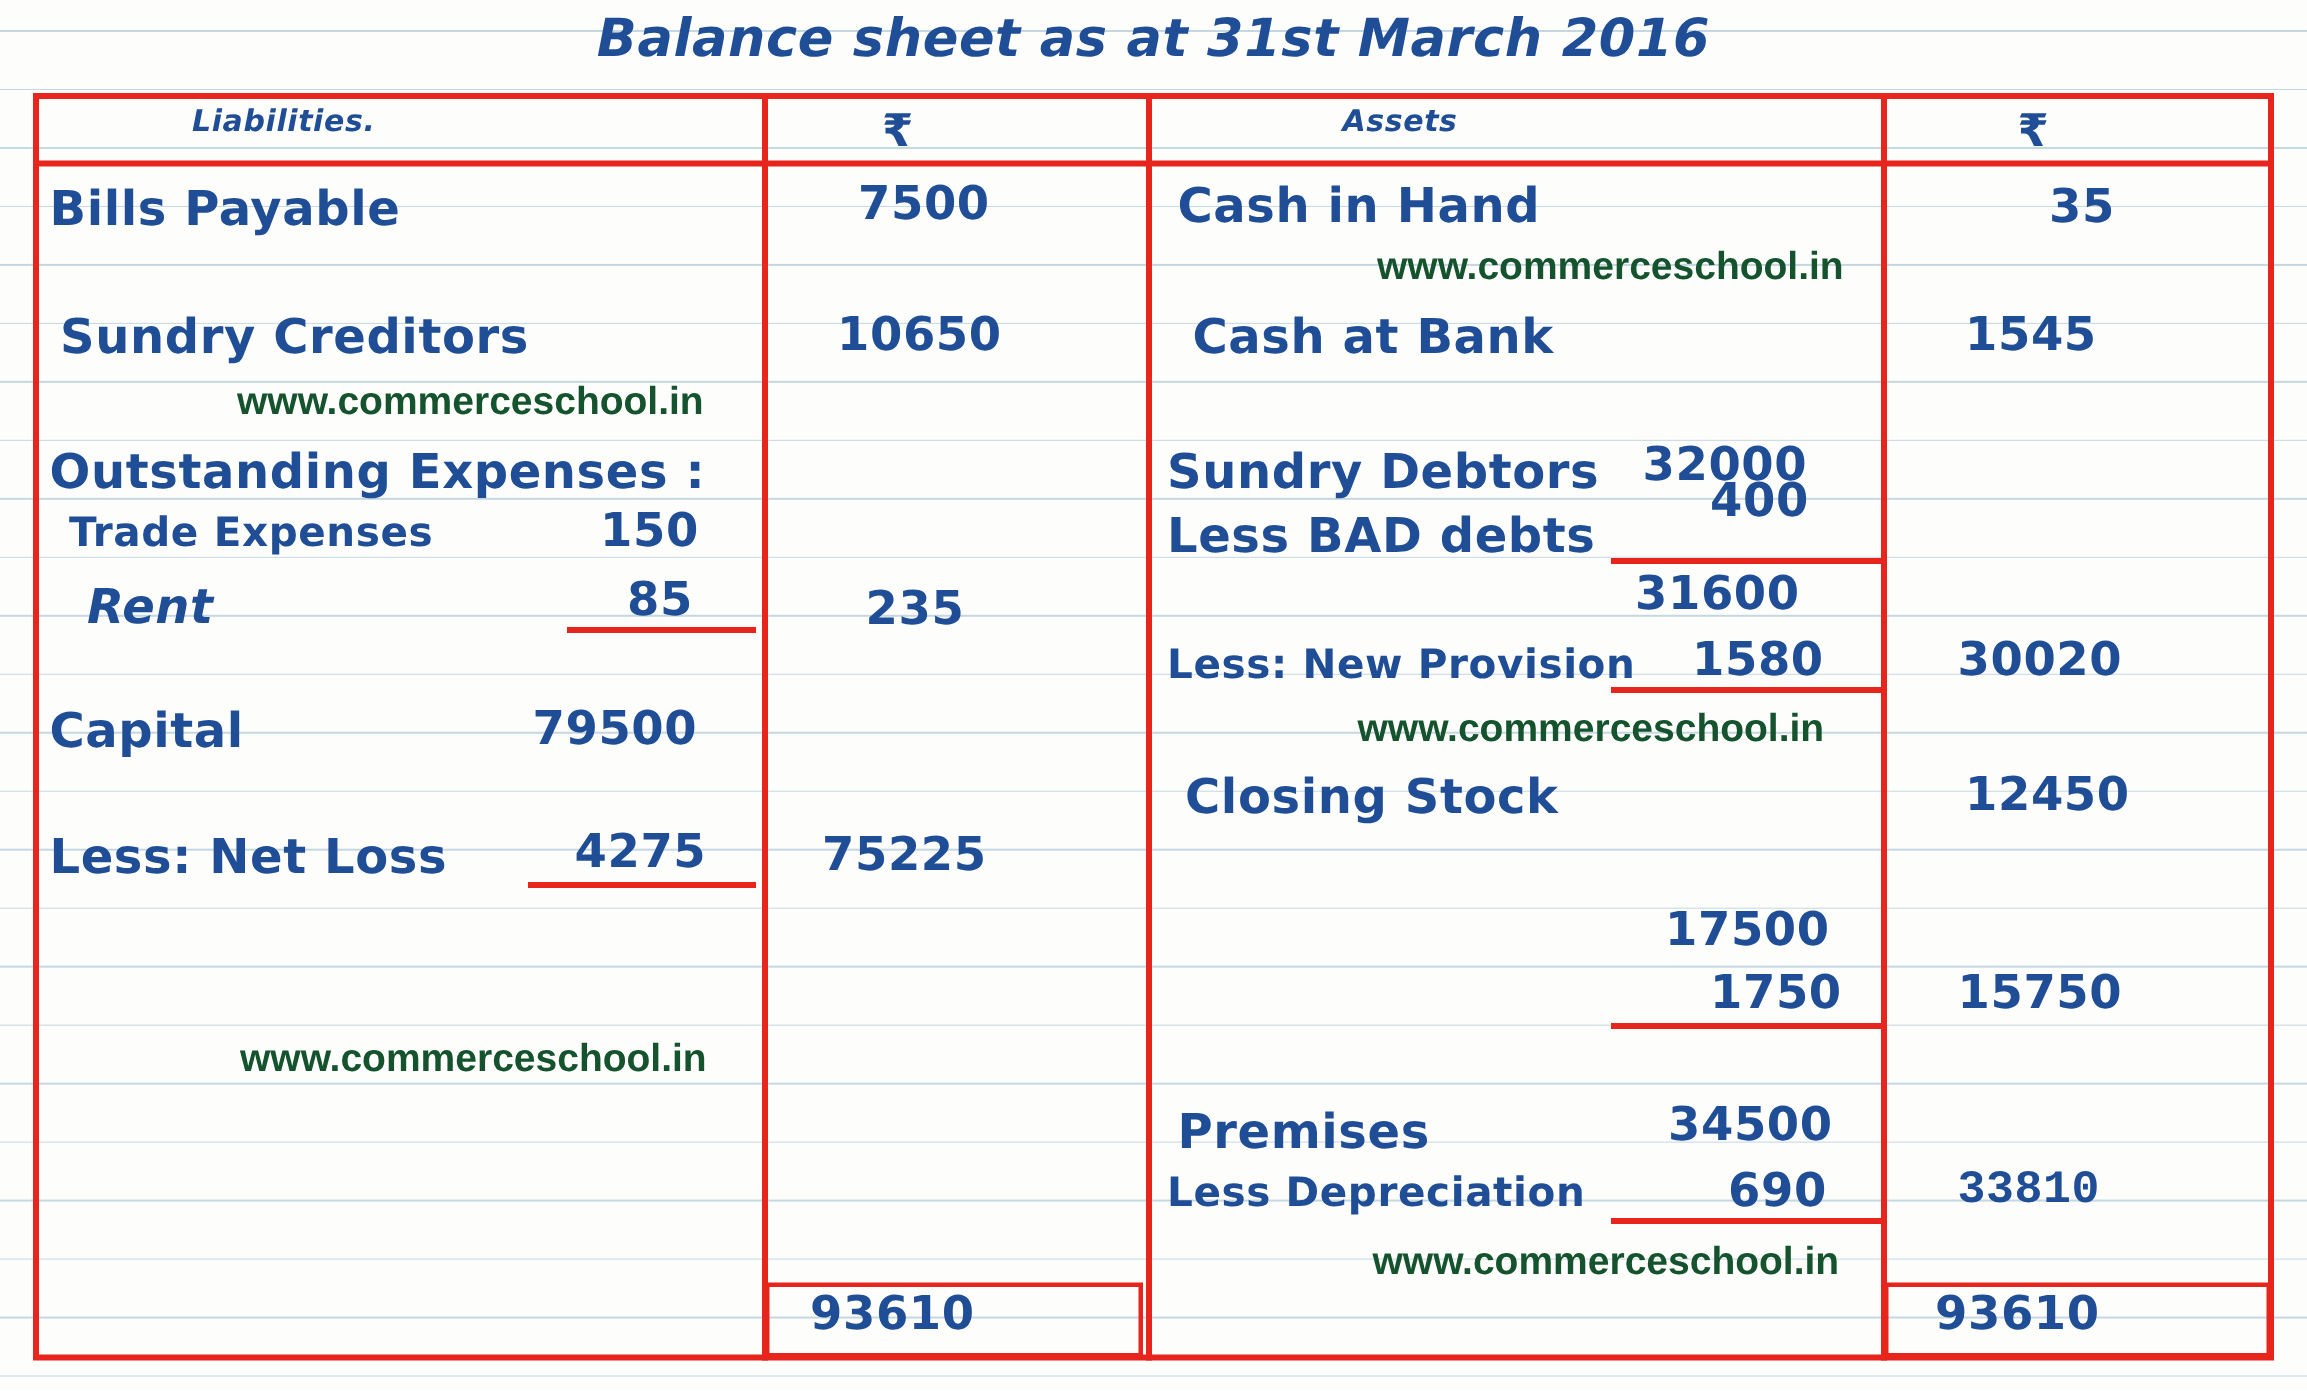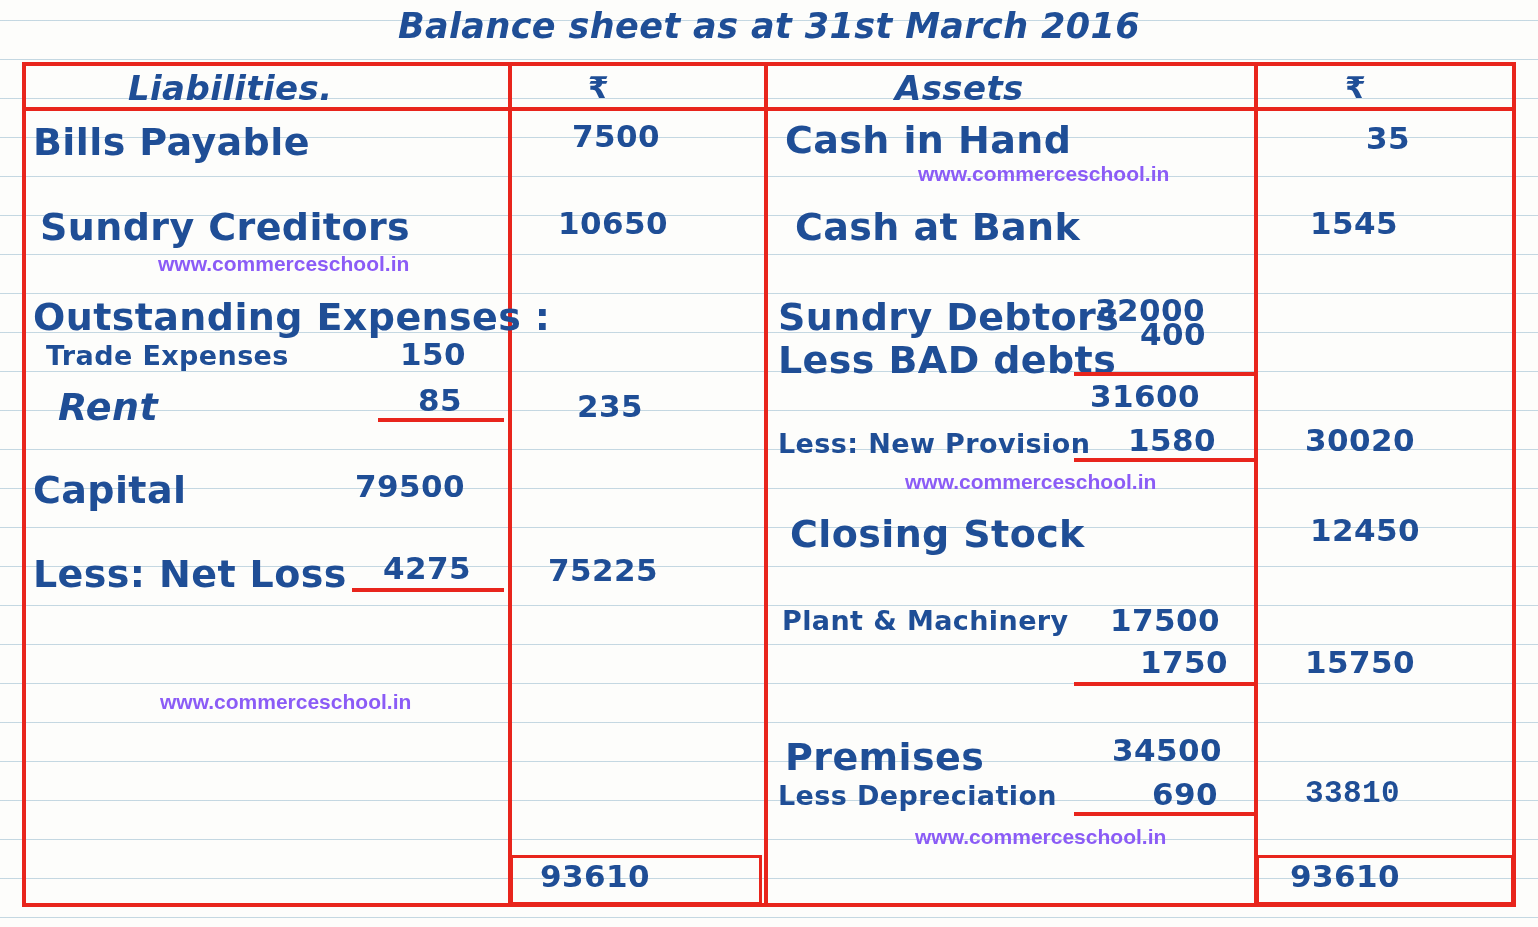--- a/index.html
+++ b/index.html
@@ -65,40 +65,40 @@
   .hline-head {
     position: absolute;
     left: 22px;
     top: 107px;
     width: 1494px;
     height: 4px;
     background: #e8251c;
   }
   .cell {
     position: absolute;
-    font-size: 38px;
+    font-size: 32px;
   }
   .head {
-    font-size: 34px;
+    font-size: 20px;
     font-style: italic;
   }
   .rupee { font-size: 30px; }
   .num { font-size: 31px; }
   .small { font-size: 27px; }
   .ul-red {
     position: absolute;
     height: 4px;
     background: #e8251c;
   }
   .wm {
     position: absolute;
     font-family: "Liberation Sans", sans-serif;
     font-weight: bold;
-    color: #8b5cf6;
-    font-size: 21px;
+    color: #14532d;
+    font-size: 26px;
     white-space: nowrap;
   }
   .totalbox {
     position: absolute;
     border: 3px solid #e8251c;
     box-sizing: border-box;
   }
 </style>
 </head>
 <body>
@@ -163,21 +163,20 @@
   <div class="hw cell num" style="left:1090px; top:378px;">31600</div>
 
   <div class="hw cell small" style="left:778px; top:428px;">Less: New Provision</div>
   <div class="hw cell num" style="left:1128px; top:422px;">1580</div>
   <div class="ul-red" style="left:1074px; top:458px; width:180px;"></div>
   <div class="hw cell num" style="left:1305px; top:422px;">30020</div>
 
   <div class="hw cell" style="left:790px; top:512px;">Closing Stock</div>
   <div class="hw cell num" style="left:1310px; top:512px;">12450</div>
 
-  <div class="hw cell small" style="left:782px; top:605px;">Plant &amp; Machinery</div>
   <div class="hw cell num" style="left:1110px; top:602px;">17500</div>
 
   <div class="hw cell num" style="left:1140px; top:644px;">1750</div>
   <div class="ul-red" style="left:1074px; top:682px; width:180px;"></div>
   <div class="hw cell num" style="left:1305px; top:644px;">15750</div>
 
   <div class="hw cell" style="left:785px; top:735px;">Premises</div>
   <div class="hw cell num" style="left:1112px; top:732px;">34500</div>
 
   <div class="hw cell small" style="left:778px; top:780px;">Less Depreciation</div>

